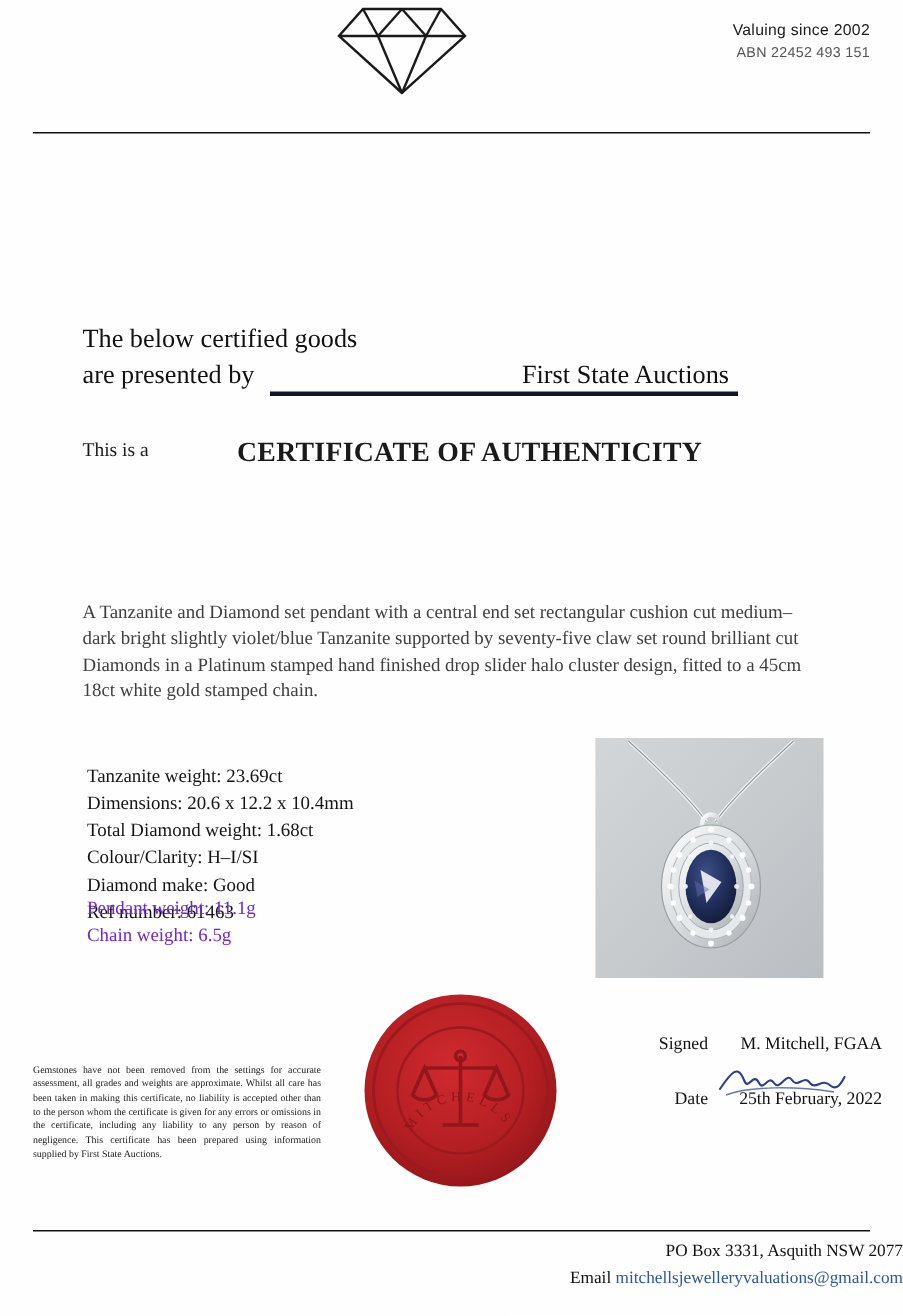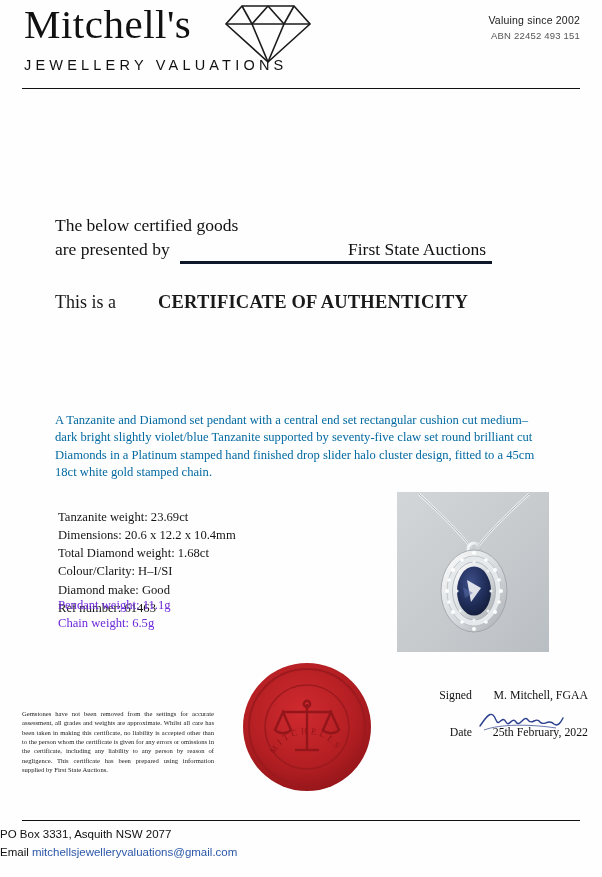--- a/index.html
+++ b/index.html
@@ -103,41 +103,40 @@
     min-width: 300px;
     border-bottom: 3px solid #0f172a;
     text-align: right;
     padding: 0 6px 1px 6px;
     margin-left: 6px;
   }
   .thisisa {
     position: absolute;
     left: 55px;
     top: 292px;
-    font-size: 18px;
+    font-size: 13px;
   }
   .coa-title {
     position: absolute;
     left: 158px;
     top: 292px;
     font-size: 18.5px;
     font-weight: bold;
     letter-spacing: 0.2px;
     text-align: center;
   }
 
   .description {
     position: absolute;
     left: 55px;
     top: 400px;
     width: 480px;
     font-size: 12.6px;
     line-height: 1.38;
-    color: #0369a1;
-    margin-top: 12px;
+    color: #404040;
   }
 
   .specs {
     position: absolute;
     left: 58px;
     top: 508px;
     font-size: 12.6px;
     line-height: 1.44;
     color: #151515;
   }
@@ -216,39 +215,35 @@
   .footer-rule {
     position: absolute;
     left: 22px; right: 22px;
     top: 820px;
     border-top: 1.4px solid #111;
   }
   .footer {
     position: absolute;
     left: 0; right: 0;
     top: 828px;
-    text-align: left;
-    font-family: Liberation Sans, sans-serif;
+    text-align: right;
+    font-family: Liberation Serif, serif;
     font-size: 11.5px;
     color: #111;
   }
   .footer .addr { margin-bottom: 6px; }
   .footer .email-label { color: #111; }
   .footer .email-val { color: #2b57a8; }
 </style>
 </head>
 <body>
 
 <div class="page">
 
   <div class="header">
-    <div class="brand">
-      <div class="brand-name">Mitchell's</div>
-      <div class="brand-sub">JEWELLERY VALUATIONS</div>
-    </div>
 
     <div class="diamond-logo">
       <svg viewBox="0 0 92 62" width="92" height="62">
         <g fill="none" stroke="#1a1a1a" stroke-width="1.6">
           <polygon points="46,60 4,22 20,4 72,4 88,22"></polygon>
           <line x1="4" y1="22" x2="88" y2="22"></line>
           <line x1="20" y1="4" x2="30" y2="22"></line>
           <line x1="72" y1="4" x2="62" y2="22"></line>
           <line x1="30" y1="22" x2="46" y2="60"></line>
           <line x1="62" y1="22" x2="46" y2="60"></line>

